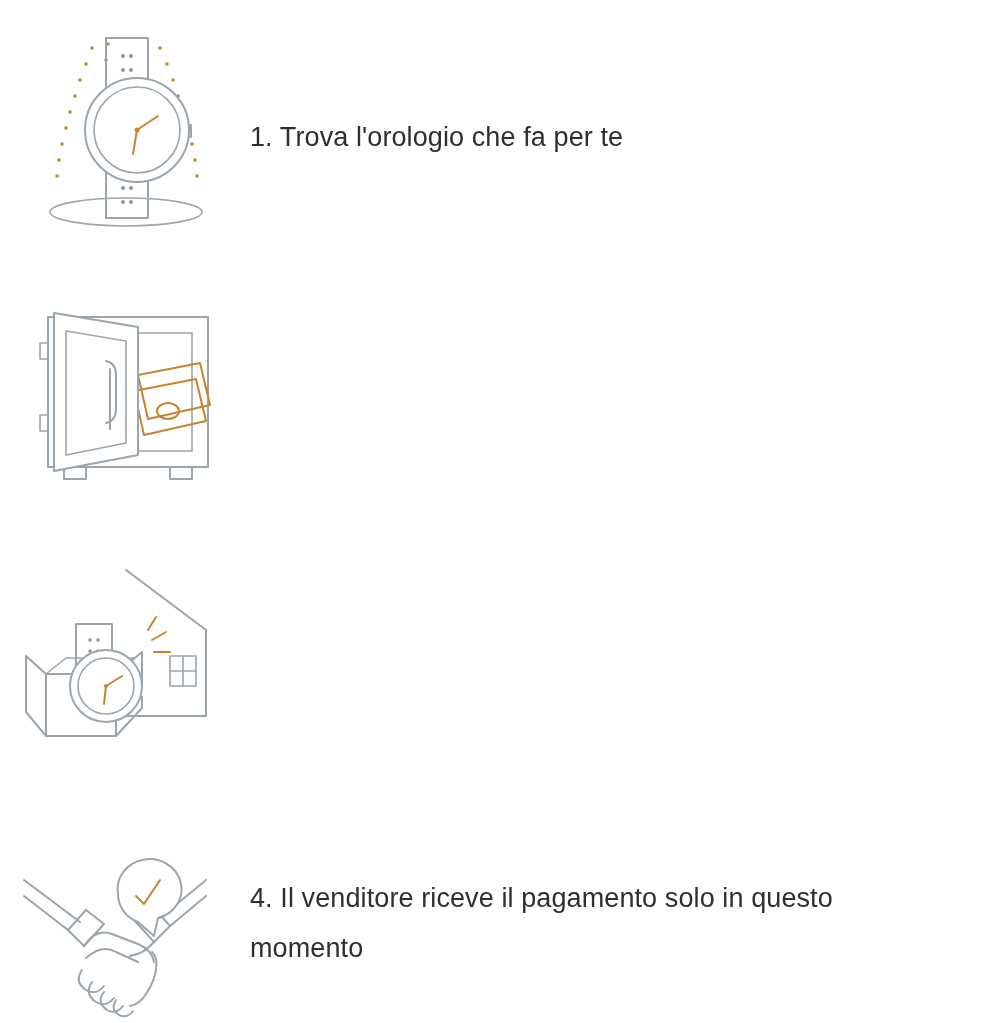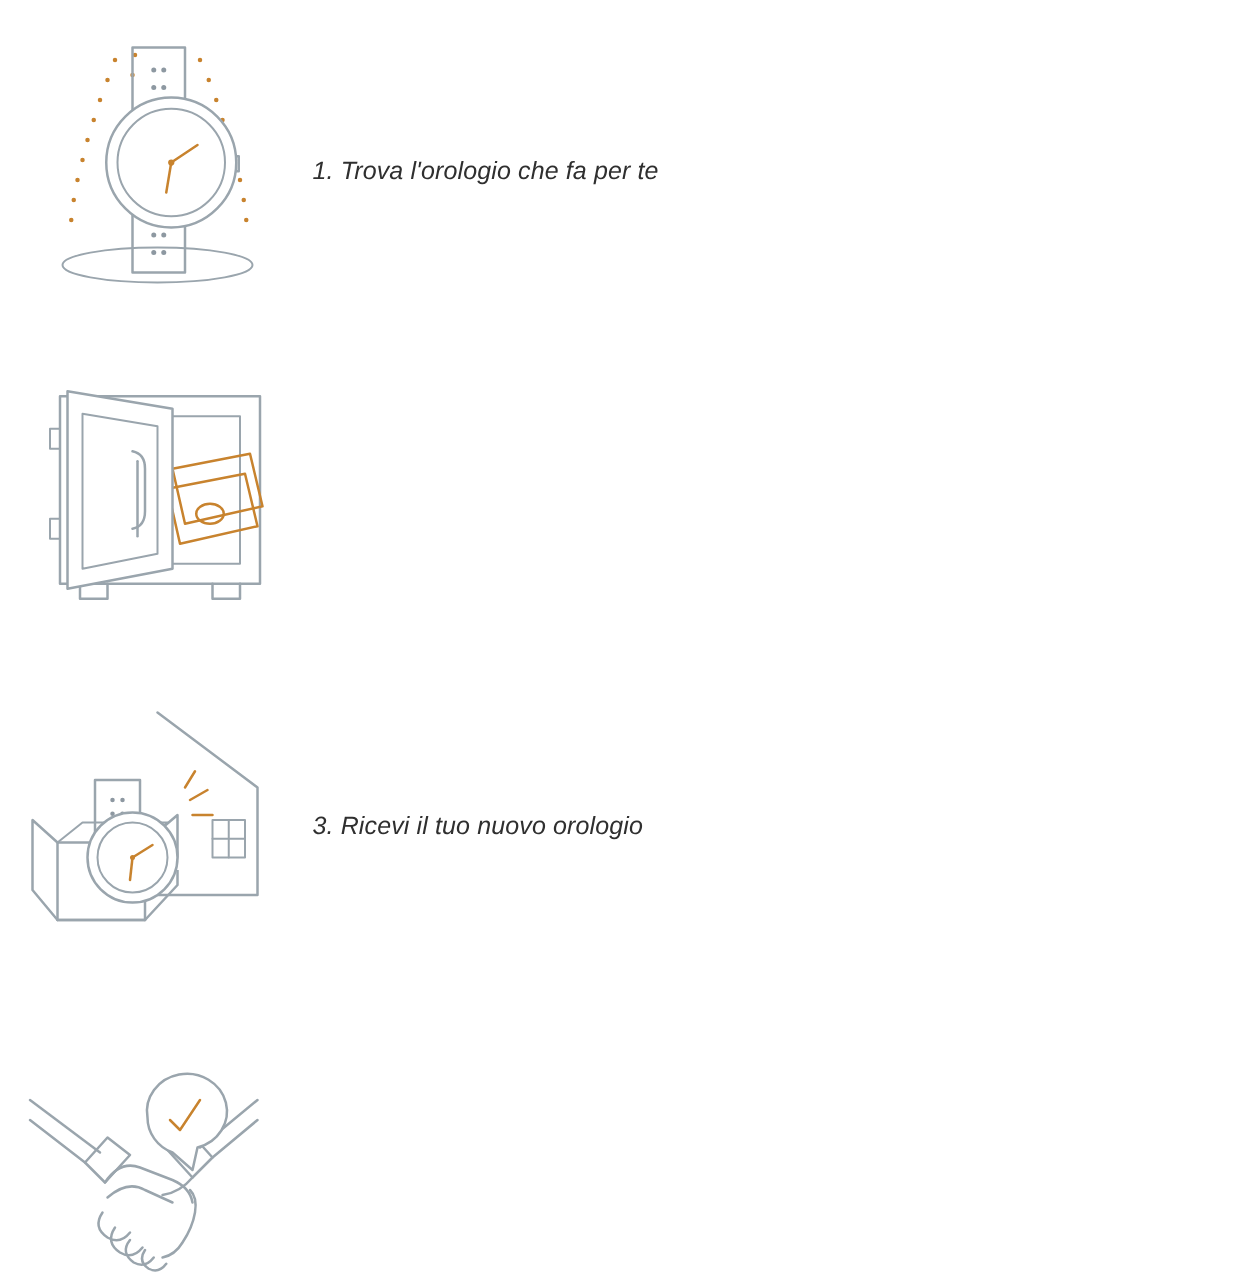--- a/index.html
+++ b/index.html
@@ -29,27 +29,26 @@
     min-width: 250px;
     height: 230px;
     display: flex;
     align-items: center;
     justify-content: center;
   }
   .step-icon svg {
     display: block;
   }
   .step-text {
-    font-size: 20px;
+    font-size: 27px;
     line-height: 50px;
     color: #2f2f2f;
     letter-spacing: 0.1px;
     max-width: 640px;
     padding-right: 20px;
-    font-style: italic;
   }
   .ln { stroke: #9aa5ad; stroke-width: 2; fill: none; stroke-linecap: round; stroke-linejoin: round; }
   .ln-thin { stroke: #9aa5ad; stroke-width: 1.6; fill: none; stroke-linecap: round; stroke-linejoin: round; }
   .acc { stroke: #c8832e; stroke-width: 2; fill: none; stroke-linecap: round; stroke-linejoin: round; }
   .acc-dot { fill: #c8832e; }
   .dot { fill: #8d98a1; }
   .wht { fill: #ffffff; }
 </style>
 </head>
 <body>
@@ -169,21 +168,20 @@
         <circle class="acc-dot" cx="86" cy="130" r="2"></circle>
 
         <path class="acc" d="M132 84 l14 -8"></path>
         <path class="acc" d="M134 96 l16 0"></path>
         <path class="acc" d="M128 74 l8 -13"></path>
 
         <path class="wht" d="M26 118 L96 118 L122 152 L122 196 L26 196 z" opacity="0"></path>
         <path class="ln" d="M26 180 L96 180"></path>
       </svg>
     </div>
-    <div class="step-text">3. Ricevi il tuo nuovo orologio</div>
   </div>
 
   <div class="step">
     <div class="step-icon">
       <svg width="210" height="210" viewBox="0 0 210 210">
 
         <path class="ln" d="M4 62 L60 104"></path>
         <path class="ln" d="M4 78 L48 112"></path>
         <path class="ln" d="M48 112 L66 92 L84 106 L64 128 z"></path>
         <path class="ln" d="M186 62 L140 100"></path>
@@ -197,15 +195,16 @@
         <path class="ln" d="M72 164 q-8 12 4 20 q10 6 18 -4"></path>
         <path class="ln" d="M84 174 q-8 10 3 18 q9 5 16 -4"></path>
         <path class="ln" d="M96 182 q-6 9 3 15 q8 4 14 -4"></path>
         <path class="ln" d="M110 188 q10 -2 16 -12 q8 -12 10 -24 q2 -12 -4 -18"></path>
 
         <path class="wht" d="M98 76 a32 30 0 1 1 40 24 l-4 18 l-16 -14 a32 30 0 0 1 -20 -28 z"></path>
         <path class="ln" d="M98 76 a32 30 0 1 1 40 24 l-4 18 l-16 -14 a32 30 0 0 1 -20 -28 z"></path>
         <path class="acc" d="M116 78 l8 8 l16 -24"></path>
       </svg>
     </div>
+    <div class="step-text">4. Il venditore riceve il pagamento solo in questo momento</div>
   </div>
 
 </div>
 
 </body></html>

